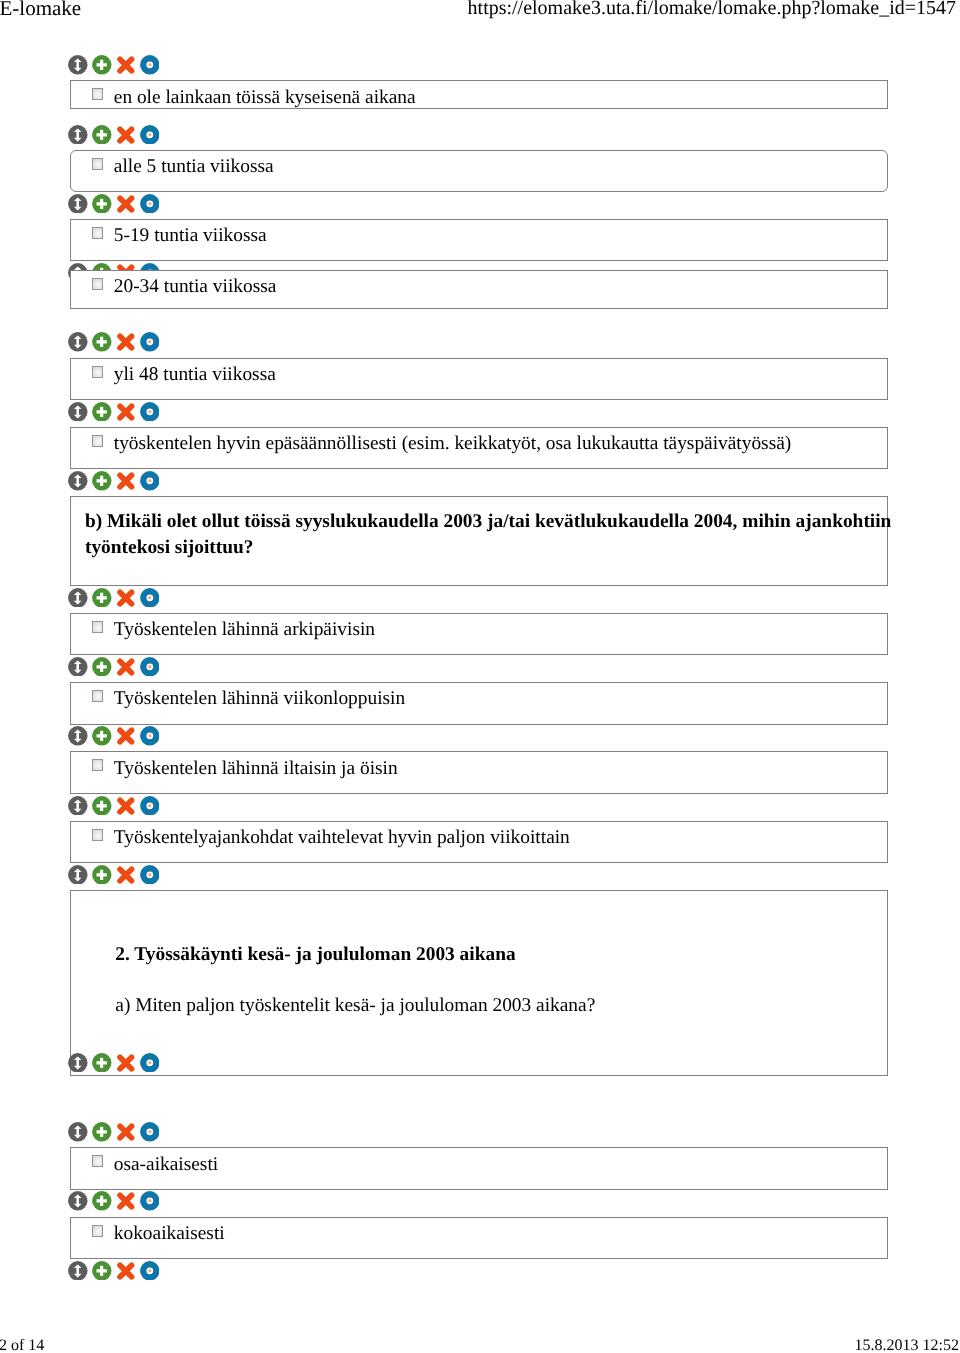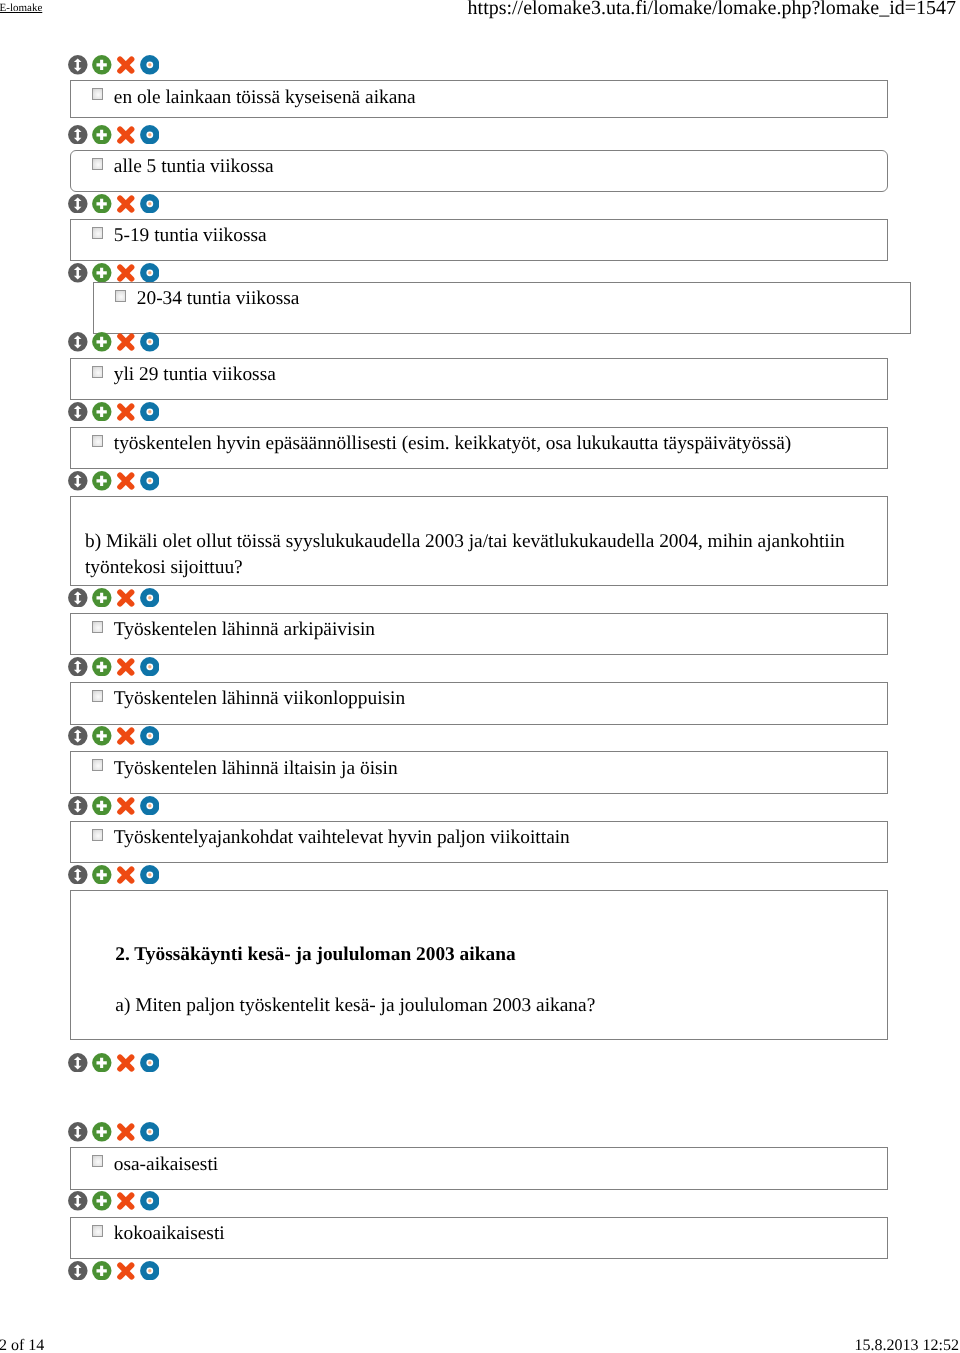--- a/index.html
+++ b/index.html
@@ -1,21 +1,21 @@
 <!DOCTYPE html>
 <html><head>
 <meta charset="utf-8">
 <title>E-lomake</title>
 <style>
   html,body{margin:0;padding:0;background:#fff;}
   body{width:960px;height:1353px;font-family:"Liberation Serif",serif;color:#000;
         -webkit-font-smoothing:antialiased;text-rendering:geometricPrecision;}
   .page{position:relative;width:960px;height:1353px;overflow:hidden;background:#fff;}
 
-  .hdr-left{position:absolute;left:-0.5px;top:-0.9px;font-size:11px;line-height:18px;white-space:nowrap;text-decoration:underline;}
+  .hdr-left{position:absolute;left:-0.5px;top:-0.9px;font-size:21px;line-height:18px;white-space:nowrap;}
   .hdr-right{position:absolute;right:4px;top:-0.9px;font-size:20px;line-height:18px;white-space:nowrap;}
   .ftr-left{position:absolute;left:-1px;top:1337px;font-size:16px;line-height:18px;white-space:nowrap;}
   .ftr-right{position:absolute;right:1px;top:1337px;font-size:16px;line-height:18px;white-space:nowrap;}
 
   #rowstack{position:absolute;left:0;top:0;width:960px;height:1353px;}
 
   .toolbar{position:absolute;left:68px;height:19.6px;}
   .toolbar .icon{position:absolute;top:0;width:19.6px;height:19.6px;display:block;}
   .toolbar .icon.i0{left:0px;}
   .toolbar .icon.i1{left:24.1px;}
@@ -56,21 +56,21 @@
               <path d="M4.0 4.3 L15.6 15.9"></path>
               <path d="M15.6 4.3 L4.0 15.9"></path>
             </g>
           </svg></span>
         <span class="icon i3"><svg viewBox="0 0 19.6 19.6" width="19.6" height="19.6">
             <circle cx="9.8" cy="9.8" r="9.7" fill="#0f74a8"></circle>
             <circle cx="9.8" cy="9.8" r="3.4" fill="#fff"></circle>
             <circle cx="9.8" cy="9.8" r="1.7" fill="#f4b183"></circle>
           </svg></span>
       </div>
-      <div class="box opt" style="top: 80.3px; height: 38px;">
+      <div class="box opt" style="top: 80.3px; height: 29px;">
         <span class="cb"></span>
         <span class="olabel">en ole lainkaan töissä kyseisenä aikana</span>
       </div>
       <div class="toolbar" style="top: 124.5px;">
         <span class="icon i0"><svg viewBox="0 0 19.6 19.6" width="19.6" height="19.6">
             <circle cx="9.8" cy="9.8" r="9.75" fill="#5c5c5c"></circle>
             <path d="M9.7 3.4 L13.5 6.9 L10.95 6.9 L10.95 12.8 L13.5 12.8 L9.7 16.4 L5.9 12.8 L8.45 12.8 L8.45 6.9 L5.9 6.9 Z" fill="#fff"></path>
           </svg></span>
         <span class="icon i1"><svg viewBox="0 0 19.6 19.6" width="19.6" height="19.6">
             <circle cx="9.8" cy="9.8" r="9.7" fill="#4a9133"></circle>
@@ -131,21 +131,21 @@
               <path d="M4.0 4.3 L15.6 15.9"></path>
               <path d="M15.6 4.3 L4.0 15.9"></path>
             </g>
           </svg></span>
         <span class="icon i3"><svg viewBox="0 0 19.6 19.6" width="19.6" height="19.6">
             <circle cx="9.8" cy="9.8" r="9.7" fill="#0f74a8"></circle>
             <circle cx="9.8" cy="9.8" r="3.4" fill="#fff"></circle>
             <circle cx="9.8" cy="9.8" r="1.7" fill="#f4b183"></circle>
           </svg></span>
       </div>
-      <div class="box opt" style="top: 282px; height: 52px; margin-left: 23px;">
+      <div class="box opt" style="top: 270px; height: 39px;">
         <span class="cb"></span>
         <span class="olabel">20-34 tuntia viikossa</span>
       </div>
       <div class="toolbar" style="top: 332.4px;">
         <span class="icon i0"><svg viewBox="0 0 19.6 19.6" width="19.6" height="19.6">
             <circle cx="9.8" cy="9.8" r="9.75" fill="#5c5c5c"></circle>
             <path d="M9.7 3.4 L13.5 6.9 L10.95 6.9 L10.95 12.8 L13.5 12.8 L9.7 16.4 L5.9 12.8 L8.45 12.8 L8.45 6.9 L5.9 6.9 Z" fill="#fff"></path>
           </svg></span>
         <span class="icon i1"><svg viewBox="0 0 19.6 19.6" width="19.6" height="19.6">
             <circle cx="9.8" cy="9.8" r="9.7" fill="#4a9133"></circle>
@@ -158,21 +158,21 @@
             </g>
           </svg></span>
         <span class="icon i3"><svg viewBox="0 0 19.6 19.6" width="19.6" height="19.6">
             <circle cx="9.8" cy="9.8" r="9.7" fill="#0f74a8"></circle>
             <circle cx="9.8" cy="9.8" r="3.4" fill="#fff"></circle>
             <circle cx="9.8" cy="9.8" r="1.7" fill="#f4b183"></circle>
           </svg></span>
       </div>
       <div class="box opt" style="top: 357.5px; height: 42.5px;">
         <span class="cb"></span>
-        <span class="olabel">yli 29 tuntia viikossa</span>
+        <span class="olabel">yli 48 tuntia viikossa</span>
       </div>
       <div class="toolbar" style="top: 401.7px;">
         <span class="icon i0"><svg viewBox="0 0 19.6 19.6" width="19.6" height="19.6">
             <circle cx="9.8" cy="9.8" r="9.75" fill="#5c5c5c"></circle>
             <path d="M9.7 3.4 L13.5 6.9 L10.95 6.9 L10.95 12.8 L13.5 12.8 L9.7 16.4 L5.9 12.8 L8.45 12.8 L8.45 6.9 L5.9 6.9 Z" fill="#fff"></path>
           </svg></span>
         <span class="icon i1"><svg viewBox="0 0 19.6 19.6" width="19.6" height="19.6">
             <circle cx="9.8" cy="9.8" r="9.7" fill="#4a9133"></circle>
             <path d="M8.1 4.7 h3.1 v3.6 h3.6 v3.1 h-3.6 v3.6 h-3.1 v-3.6 h-3.6 v-3.1 h3.6 Z" fill="#fff"></path>
           </svg></span>
@@ -206,21 +206,21 @@
               <path d="M4.0 4.3 L15.6 15.9"></path>
               <path d="M15.6 4.3 L4.0 15.9"></path>
             </g>
           </svg></span>
         <span class="icon i3"><svg viewBox="0 0 19.6 19.6" width="19.6" height="19.6">
             <circle cx="9.8" cy="9.8" r="9.7" fill="#0f74a8"></circle>
             <circle cx="9.8" cy="9.8" r="3.4" fill="#fff"></circle>
             <circle cx="9.8" cy="9.8" r="1.7" fill="#f4b183"></circle>
           </svg></span>
       </div>
-      <div class="box txt" style="top: 496.1px; height: 89.8px; padding-top: 32px;">
+      <div class="box txt" style="top: 496.1px; height: 89.8px; padding-top: 12px; font-weight: bold;">
         <p>b) Mikäli olet ollut töissä syyslukukaudella 2003 ja/tai kevätlukukaudella 2004, mihin ajankohtiin</p>
         <p>työntekosi sijoittuu?</p>
       </div>
       <div class="toolbar" style="top: 587.6px;">
         <span class="icon i0"><svg viewBox="0 0 19.6 19.6" width="19.6" height="19.6">
             <circle cx="9.8" cy="9.8" r="9.75" fill="#5c5c5c"></circle>
             <path d="M9.7 3.4 L13.5 6.9 L10.95 6.9 L10.95 12.8 L13.5 12.8 L9.7 16.4 L5.9 12.8 L8.45 12.8 L8.45 6.9 L5.9 6.9 Z" fill="#fff"></path>
           </svg></span>
         <span class="icon i1"><svg viewBox="0 0 19.6 19.6" width="19.6" height="19.6">
             <circle cx="9.8" cy="9.8" r="9.7" fill="#4a9133"></circle>
@@ -331,21 +331,21 @@
               <path d="M4.0 4.3 L15.6 15.9"></path>
               <path d="M15.6 4.3 L4.0 15.9"></path>
             </g>
           </svg></span>
         <span class="icon i3"><svg viewBox="0 0 19.6 19.6" width="19.6" height="19.6">
             <circle cx="9.8" cy="9.8" r="9.7" fill="#0f74a8"></circle>
             <circle cx="9.8" cy="9.8" r="3.4" fill="#fff"></circle>
             <circle cx="9.8" cy="9.8" r="1.7" fill="#f4b183"></circle>
           </svg></span>
       </div>
-      <div class="box txt" style="top: 889.9px; height: 150px; padding-top: 51px; padding-left: 44px;">
+      <div class="box txt" style="top: 889.9px; height: 186px; padding-top: 51px; padding-left: 44px;">
         <p class="b">2. Työssäkäynti kesä- ja joululoman 2003 aikana</p>
         <p>&nbsp;</p>
         <p>a) Miten paljon työskentelit kesä- ja joululoman 2003 aikana?</p>
       </div>
       <div class="toolbar" style="top: 1052.8px;">
         <span class="icon i0"><svg viewBox="0 0 19.6 19.6" width="19.6" height="19.6">
             <circle cx="9.8" cy="9.8" r="9.75" fill="#5c5c5c"></circle>
             <path d="M9.7 3.4 L13.5 6.9 L10.95 6.9 L10.95 12.8 L13.5 12.8 L9.7 16.4 L5.9 12.8 L8.45 12.8 L8.45 6.9 L5.9 6.9 Z" fill="#fff"></path>
           </svg></span>
         <span class="icon i1"><svg viewBox="0 0 19.6 19.6" width="19.6" height="19.6">

